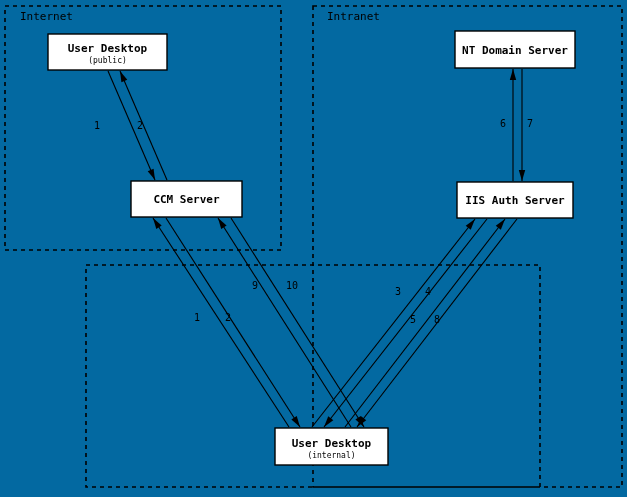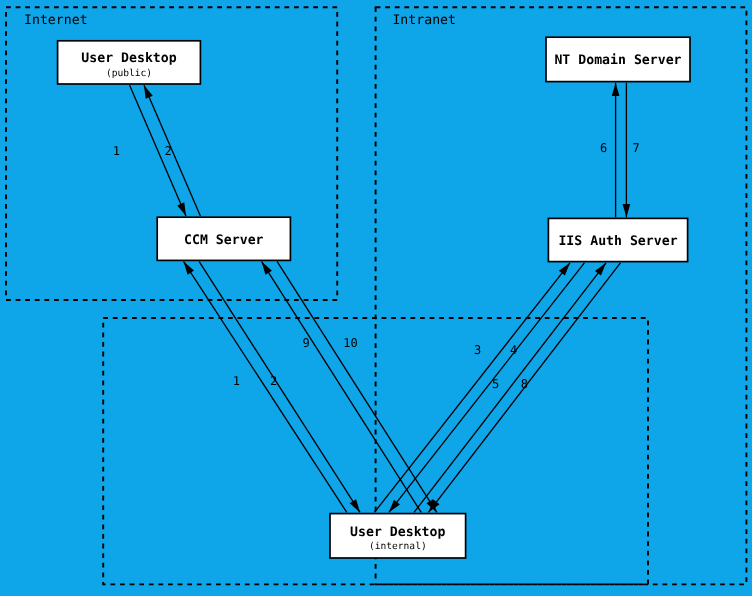--- a/index.html
+++ b/index.html
@@ -4,21 +4,21 @@
 <style>
   html, body {
     margin: 0;
     padding: 0;
     background: #ffffff;
   }
   #canvas {
     position: relative;
     width: 627px;
     height: 497px;
-    background: #0ea5e9;
+    background: #0369a1;
     overflow: hidden;
     font-family: "DejaVu Sans Mono", monospace;
   }
   svg#diagram {
     position: absolute;
     left: 0;
     top: 0;
     width: 627px;
     height: 497px;
   }

